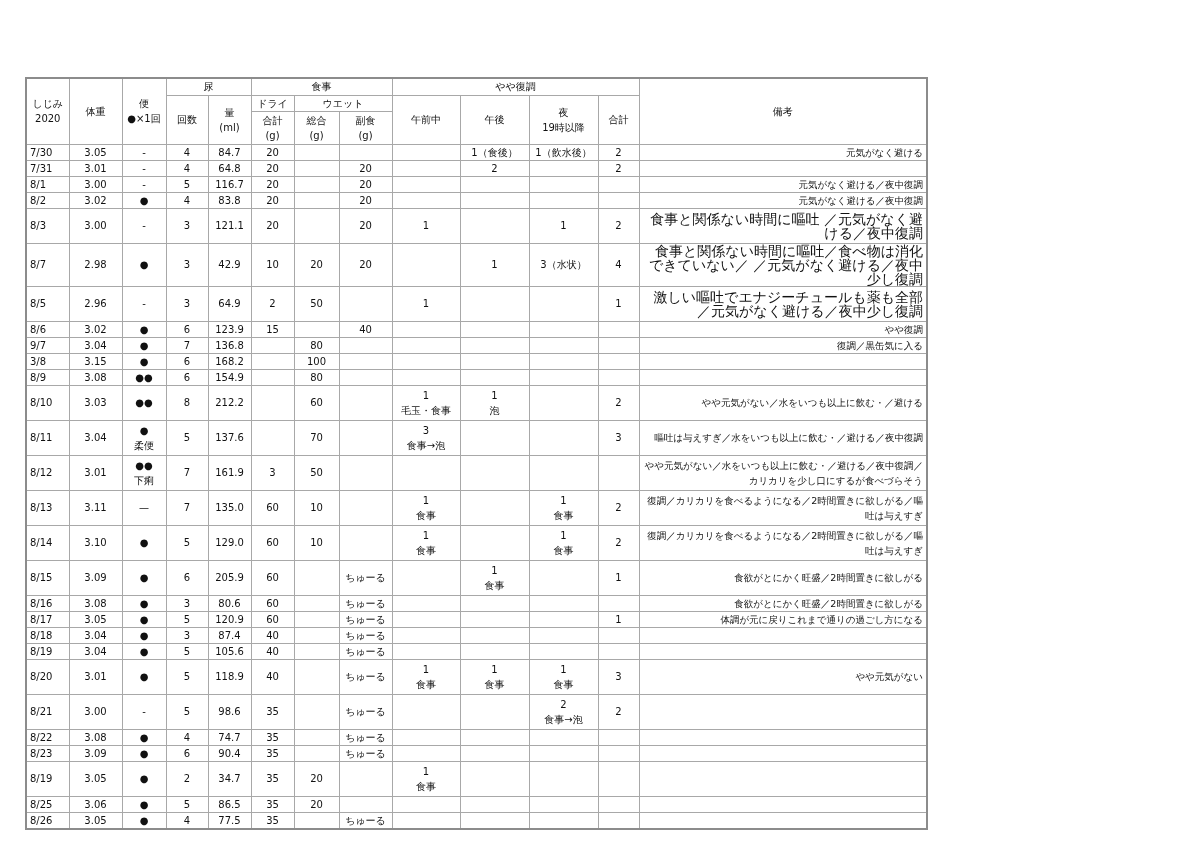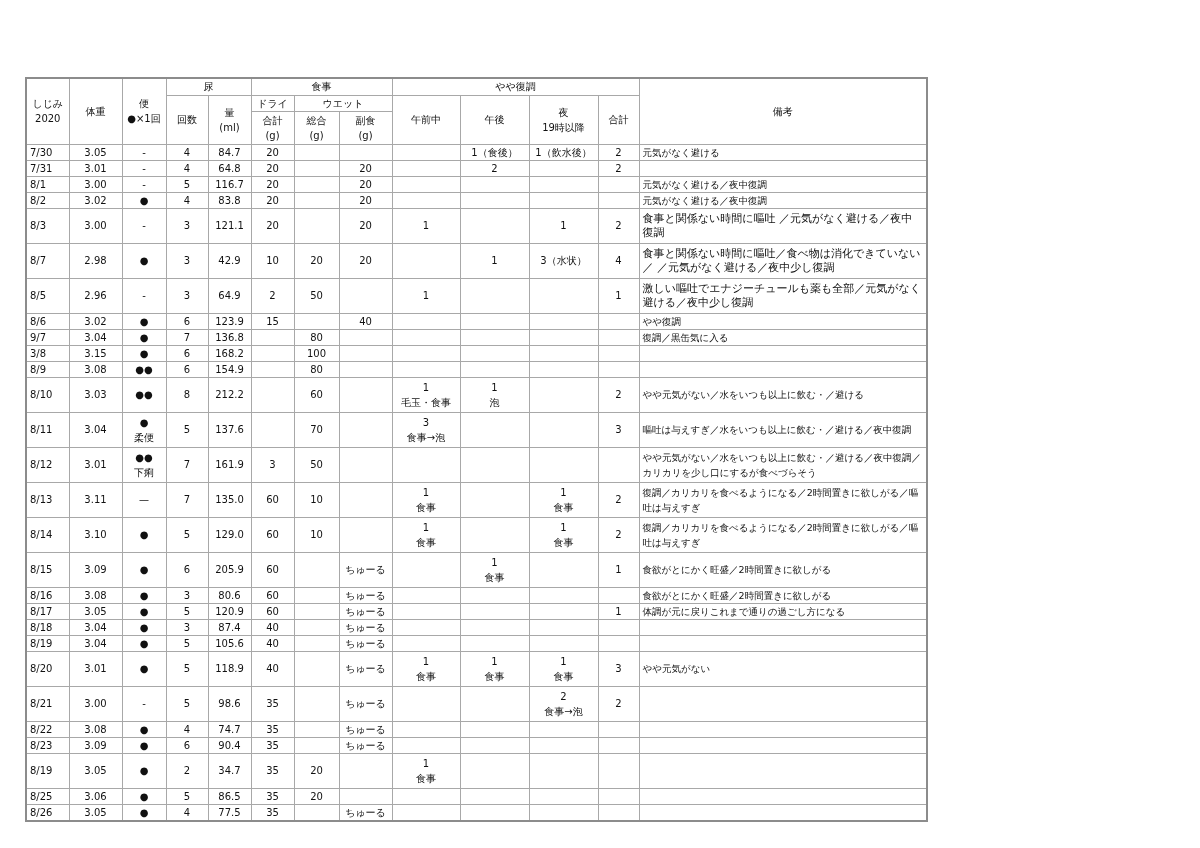--- a/index.html
+++ b/index.html
@@ -5,22 +5,22 @@
   html, body { margin:0; padding:0; background:#ffffff; }
   body { width:1200px; height:848px; position:relative; overflow:hidden;
          font-family:"DejaVu Sans", "Liberation Sans", sans-serif; color:#111; }
   #sheet { position:absolute; left:25px; top:77px; }
   table { border-collapse:collapse; table-layout:fixed; font-size:10px; }
   td, th { border:1px solid #a8a8a8; padding:0 3px; font-weight:normal; vertical-align:middle;
            text-align:center; line-height:15px; overflow:hidden; white-space:nowrap; }
   table { border:2px solid #8c8c8c; }
   th { font-size:10px; }
   td.date { text-align:left; padding-right:4px; }
-  td.note { text-align:left; font-size:9.5px; white-space:normal; line-height:15px; padding-left:3px; }
-  td.note.small { font-size:11px; line-height:14px; }
+  td.note { text-align:right; font-size:9.5px; white-space:normal; line-height:15px; padding-left:3px; }
+  td.note.small { font-size:14px; line-height:14px; }
   .sub { display:block; }
   tr.h1 { height:17px; } tr.h2 { height:16px; } tr.h3 { height:16px; } tr.h4 { height:17px; }
   tr.r1 { height:15.5px; } tr.r2 { height:35px; }
 </style>
 </head>
 <body>
 
 <div id="sheet">
 <table>
   <colgroup>

